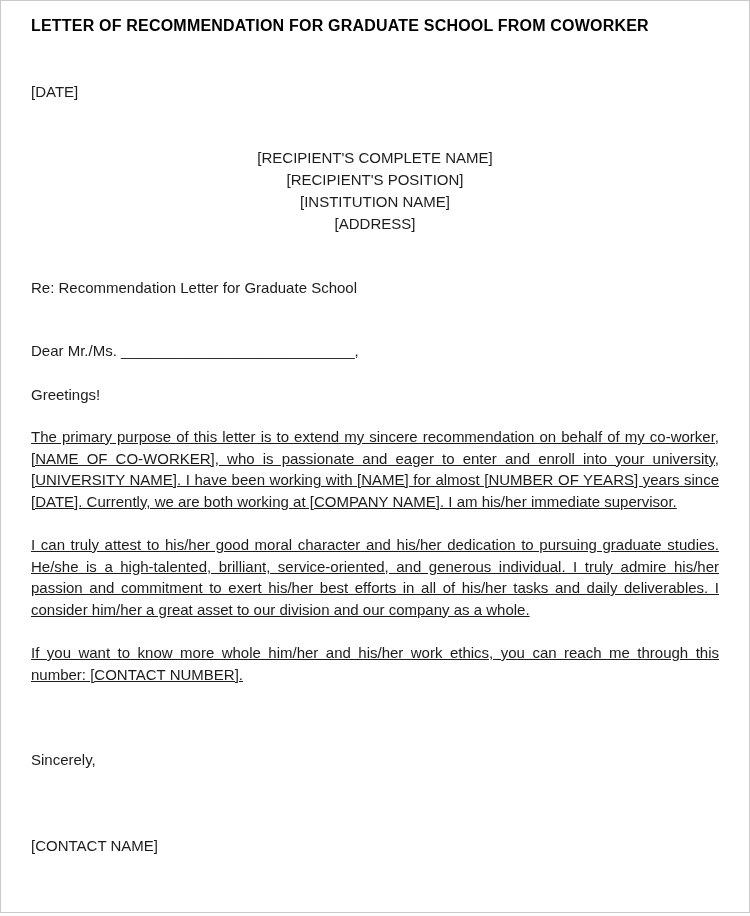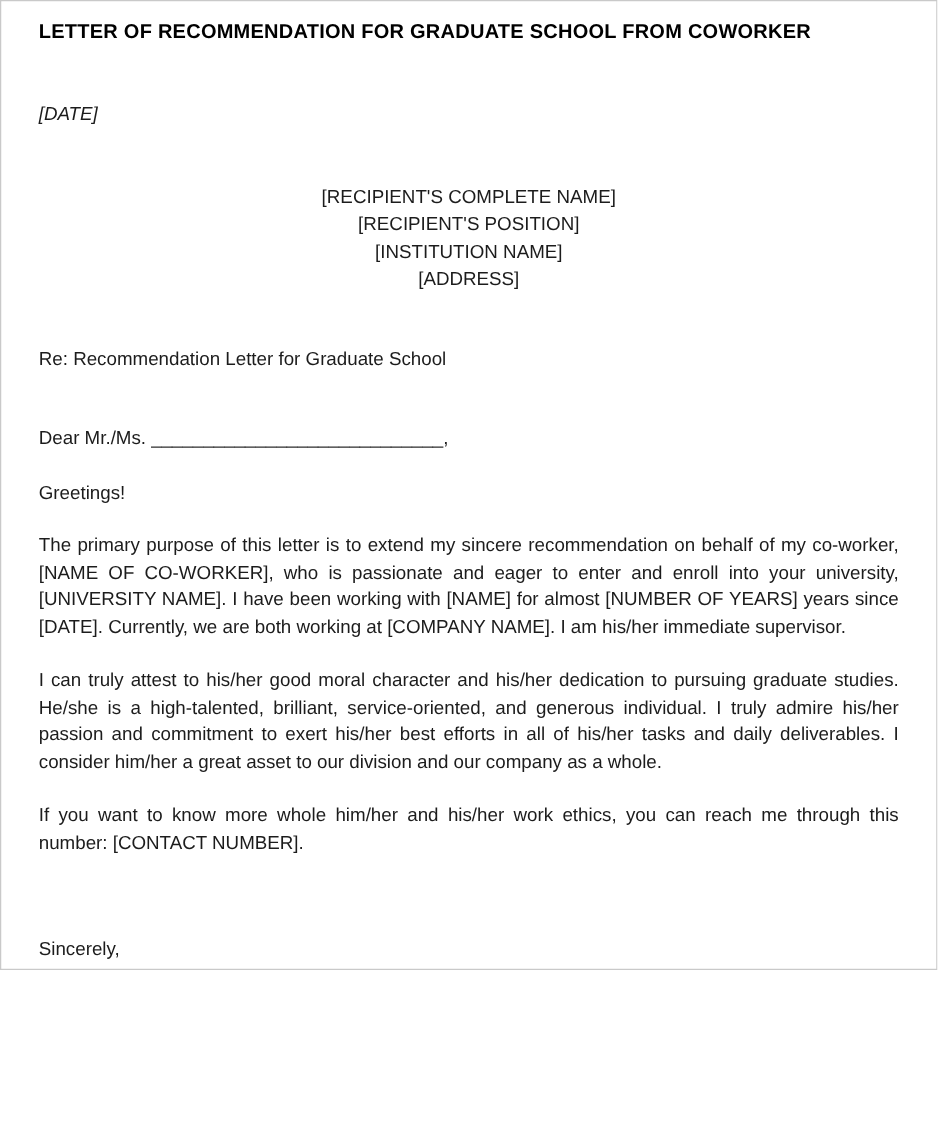--- a/index.html
+++ b/index.html
@@ -3,62 +3,62 @@
   <meta charset="utf-8">
   <style>
     html, body {
       margin: 0;
       padding: 0;
       background: #ffffff;
     }
     .page {
       box-sizing: border-box;
       width: 750px;
-      height: 776px;
+      height: 913px;
       margin: 0 auto;
       background: #ffffff;
       border: 1px solid #c9c9c9;
       padding: 14px 30px 20px 30px;
       font-family: "Liberation Sans", "DejaVu Sans", sans-serif;
       color: #1c1c1c;
       font-size: 15px;
       line-height: 21.5px;
       overflow: hidden;
     }
     .letter-title {
       font-size: 16px;
       font-weight: bold;
       color: #000000;
       line-height: 22px;
       margin: 0 0 44px 0;
       letter-spacing: 0.2px;
     }
     .date-line {
       margin: 0 0 44px 0;
-      font-style: italic;
     }
     .recipient-block {
       margin: 0 0 42px 0;
     }
     .recipient-block div {
       line-height: 22px;
       text-align: center;
     }
     .subject-line {
       margin: 0 0 42px 0;
     }
     .salutation-line {
       margin: 0 0 22px 0;
     }
     .greeting-line {
       margin: 0 0 21px 0;
     }
     p.body-paragraph {
       margin: 0 0 22px 0;
       text-align: justify;
+      text-decoration: underline;
     }
     .closing-line {
       margin: 64px 0 64px 0;
     }
     .sender-block div {
       line-height: 22px;
     }
   </style>
 </head>
 <body>

